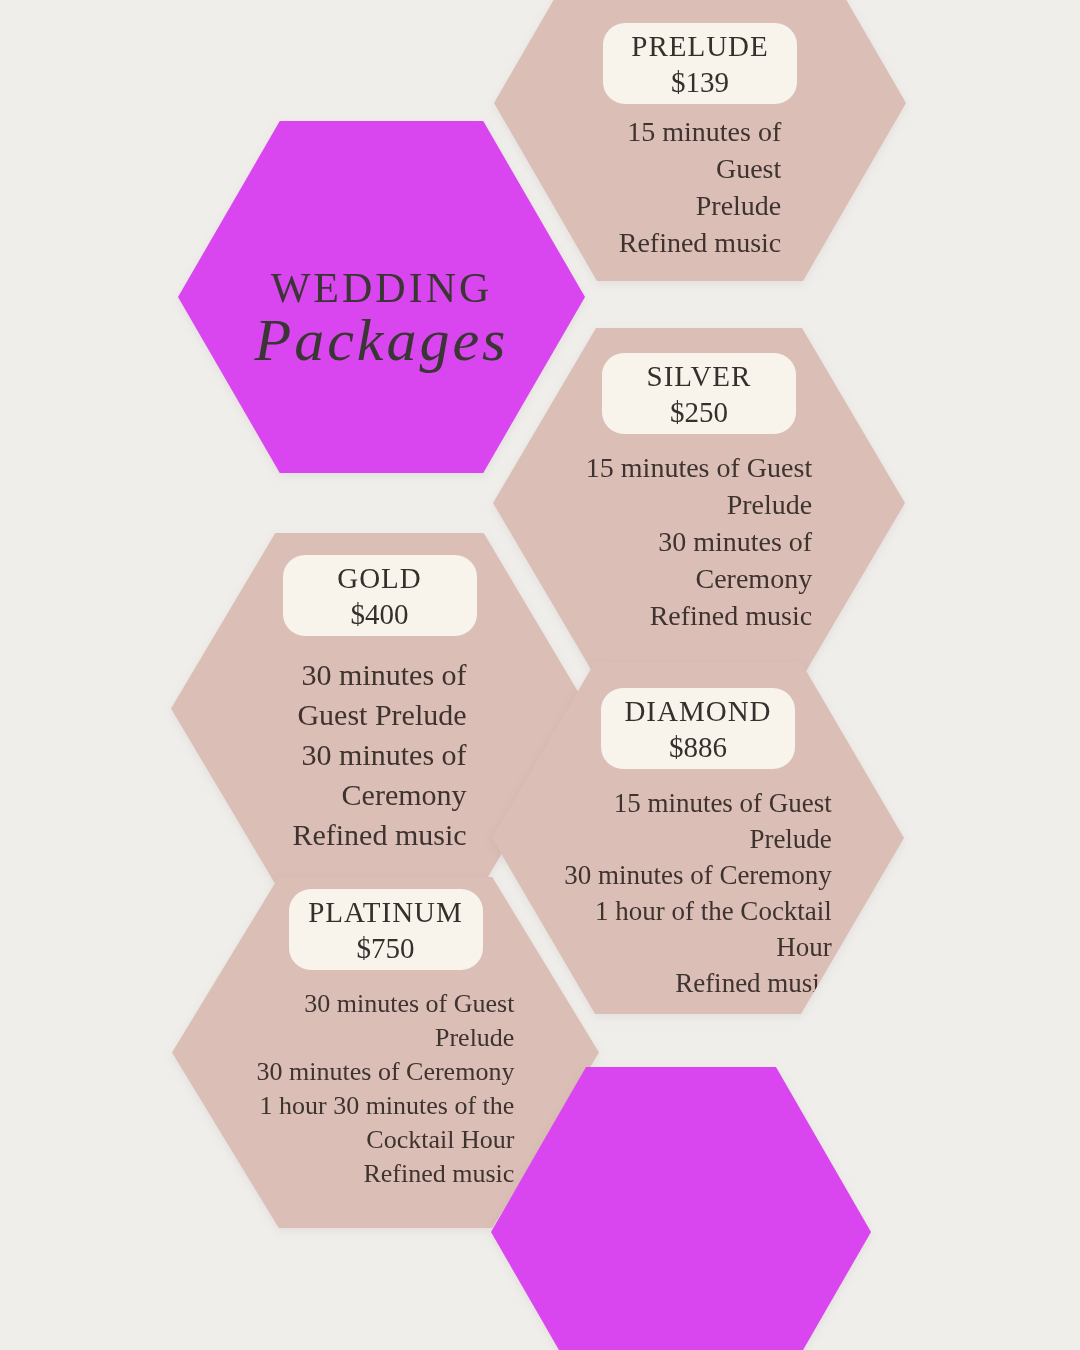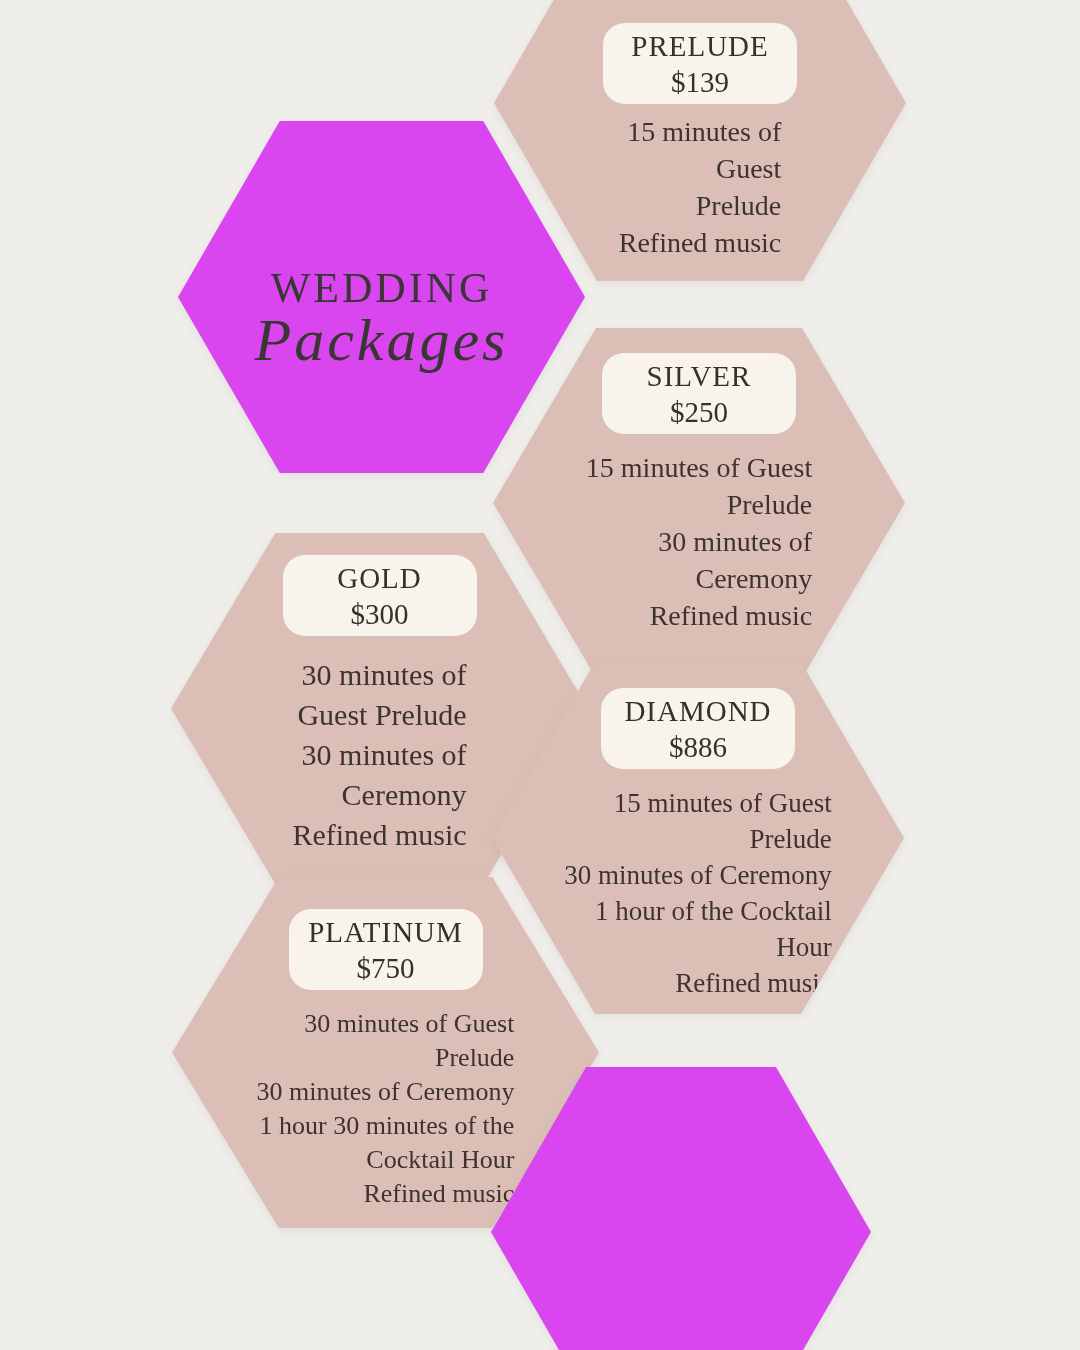--- a/index.html
+++ b/index.html
@@ -53,21 +53,21 @@
   .details { white-space:pre-line; text-align:right; color:#3e332f; }
 
   .pkg-prelude  .pill { margin-top:98px; }
   .pkg-prelude  .details { font-size:28px; line-height:37px; margin-top:9px;  }
   .pkg-silver   .pill { margin-top:25px; }
   .pkg-silver   .details { font-size:28px; line-height:37px; margin-top:15px; }
   .pkg-gold     .pill { margin-top:22px; }
   .pkg-gold     .details { font-size:30px; line-height:40px; margin-top:19px; }
   .pkg-diamond  .pill { margin-top:26px; }
   .pkg-diamond  .details { font-size:27px; line-height:36px; margin-top:16px; }
-  .pkg-platinum .pill { margin-top:32px; }
+  .pkg-platinum .pill { margin-top:12px; }
   .pkg-platinum .details { font-size:26px; line-height:34px; margin-top:17px; }
 </style>
 </head>
 <body>
 
 <div class="poster">
 
   <div class="hexw pos-title">
     <div class="hex gray">
       <div class="title-inner">
@@ -101,21 +101,21 @@
 30 minutes of
 Ceremony
 Refined music</div>
     </div>
   </div>
 
   <div class="hexw pos-gold">
     <div class="hex pink pkg-gold">
       <div class="pill">
         <div class="pkg-name">GOLD</div>
-        <div class="pkg-price">$300</div>
+        <div class="pkg-price">$400</div>
       </div>
       <div class="details">30 minutes of
 Guest Prelude
 30 minutes of
 Ceremony
 Refined music</div>
     </div>
   </div>
 
   <div class="hexw pos-diamond">

